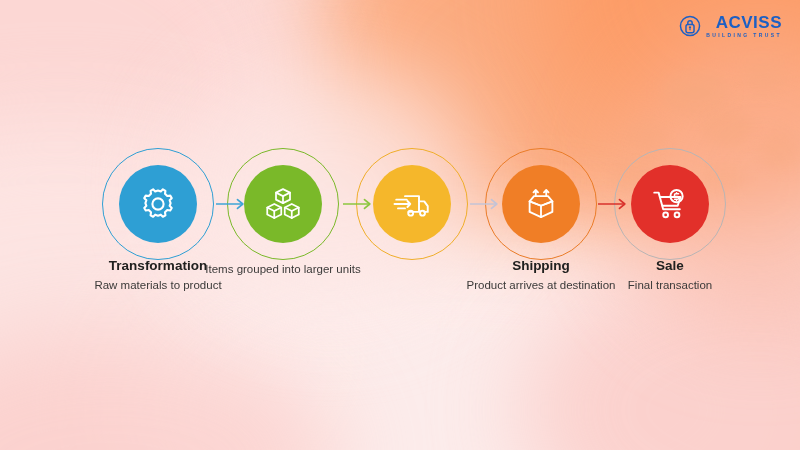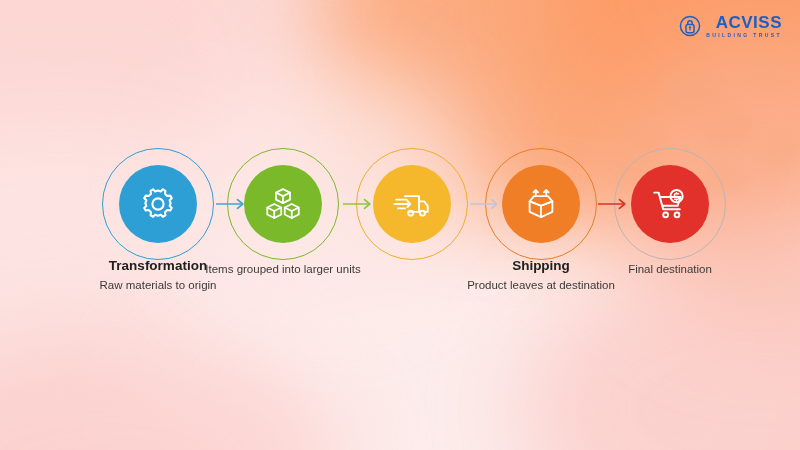--- a/index.html
+++ b/index.html
@@ -187,27 +187,28 @@
     <svg width="30" height="16" viewBox="0 0 30 16" fill="none" stroke="#d8322c" stroke-width="1.7" stroke-linecap="round" stroke-linejoin="round">
       <path d="M0 8h26"></path>
         <path d="M21.5 3.6L26.8 8l-5.3 4.4"></path>
     </svg>
   </div>
 </div>
 
 <div id="captions">
   <div class="cap" style="left:73px">
     <div class="t">Transformation</div>
-    <div class="d">Raw materials to origin</div>
+    <div class="d">Raw materials to product</div>
   </div>
   <div class="cap" style="left:198px">
     <div class="d">Items grouped into larger units</div>
   </div>
   <div class="cap" style="left:327px">
   </div>
   <div class="cap" style="left:456px">
     <div class="t">Shipping</div>
-    <div class="d">Product leaves at destination</div>
+    <div class="d">Product arrives at destination</div>
   </div>
   <div class="cap" style="left:585px">
-    <div class="d">Final destination</div>
+    <div class="t">Sale</div>
+    <div class="d">Final transaction</div>
   </div>
 </div>
 
 </body></html>

